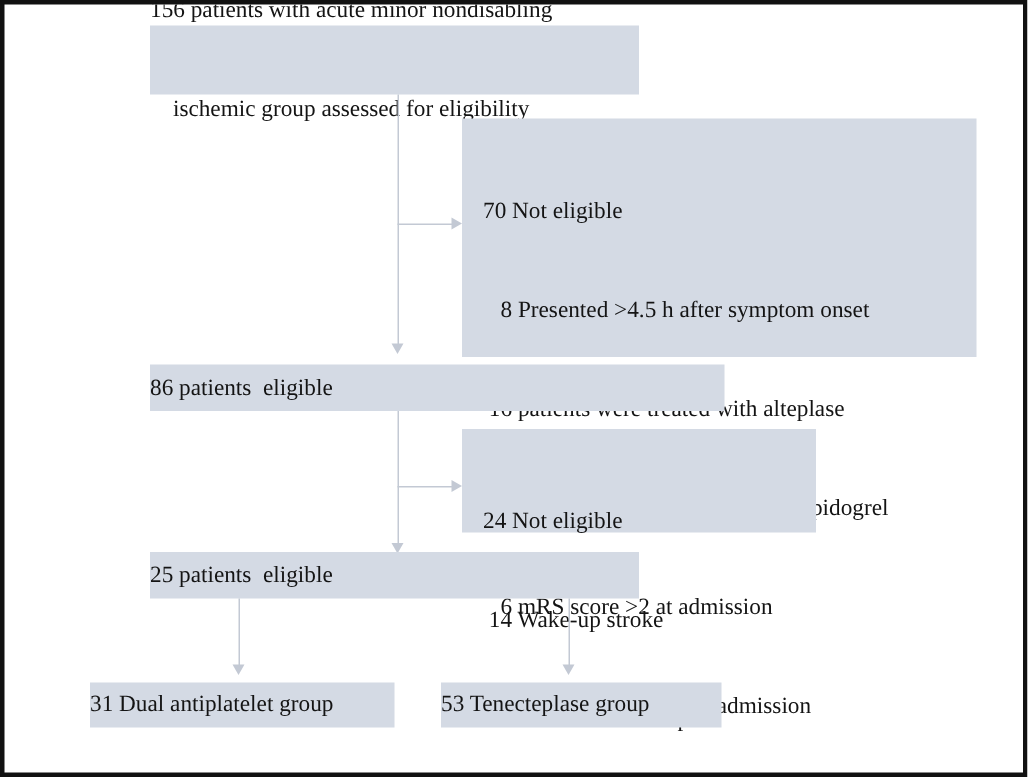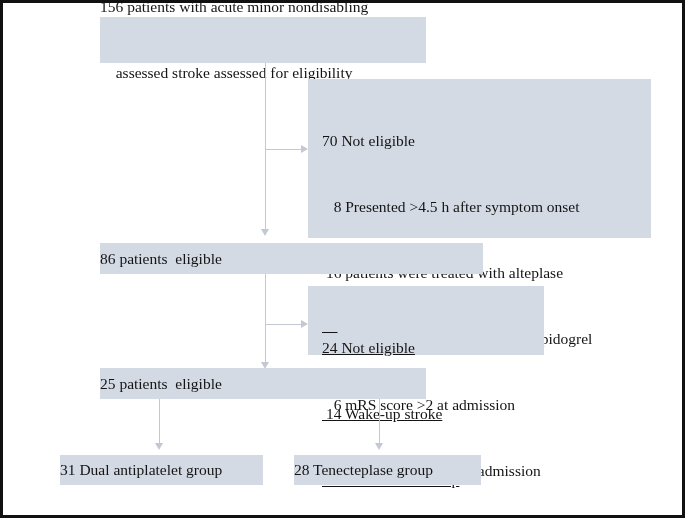--- a/index.html
+++ b/index.html
@@ -65,21 +65,21 @@
   }
 </style>
 </head>
 <body>
 
 <div id="figure">
 
   <div class="box center" style="left:97px; top:14px; width:326px; height:46px;">
     <div>
       <span class="line">156 patients with acute minor nondisabling</span>
-      <span class="line">assessed stroke assessed for eligibility</span>
+      <span class="line">ischemic group assessed for eligibility</span>
     </div>
   </div>
 
   <div class="connector v-line" style="left:261.5px; top:60px; height:168px;"></div>
   <div class="arrow-down" style="left:257.5px; top:226px;"></div>
 
   <div class="connector h-line" style="left:262px; top:146px; width:38px;"></div>
   <div class="arrow-right" style="left:298px; top:141.8px;"></div>
 
   <div class="box left" style="left:305px; top:76px; width:343px; height:159px;">
@@ -95,37 +95,37 @@
   <div class="box center" style="left:97px; top:240px; width:383px; height:31px;">
     <span>86 patients  eligible</span>
   </div>
 
   <div class="connector v-line" style="left:261.5px; top:271px; height:90px;"></div>
   <div class="arrow-down" style="left:257.5px; top:359px;"></div>
 
   <div class="connector h-line" style="left:262px; top:321px; width:38px;"></div>
   <div class="arrow-right" style="left:298px; top:316.8px;"></div>
 
-  <div class="box left" style="left:305px; top:283px; width:236px; height:69px;text-decoration:underline;">
+  <div class="box left" style="left:305px; top:283px; width:236px; height:69px;">
     <span class="line">24 Not eligible</span>
     <span class="line"> 14 Wake-up stroke</span>
     <span class="line">   8  Loss to follow-up</span>
   </div>
 
   <div class="box center" style="left:97px; top:365px; width:326px; height:31px;">
     <span>25 patients  eligible</span>
   </div>
 
   <div class="connector v-line" style="left:155.5px; top:396px; height:46px;"></div>
   <div class="arrow-down" style="left:151.5px; top:440px;"></div>
 
   <div class="connector v-line" style="left:375.5px; top:396px; height:46px;"></div>
   <div class="arrow-down" style="left:371.5px; top:440px;"></div>
 
   <div class="box center" style="left:57px; top:452px; width:203px; height:30px;">
     <span>31 Dual antiplatelet group</span>
   </div>
 
   <div class="box center" style="left:291px; top:452px; width:187px; height:30px;">
-    <span>28 Tenecteplase group</span>
+    <span>53 Tenecteplase group</span>
   </div>
 
 </div>
 
 </body></html>

